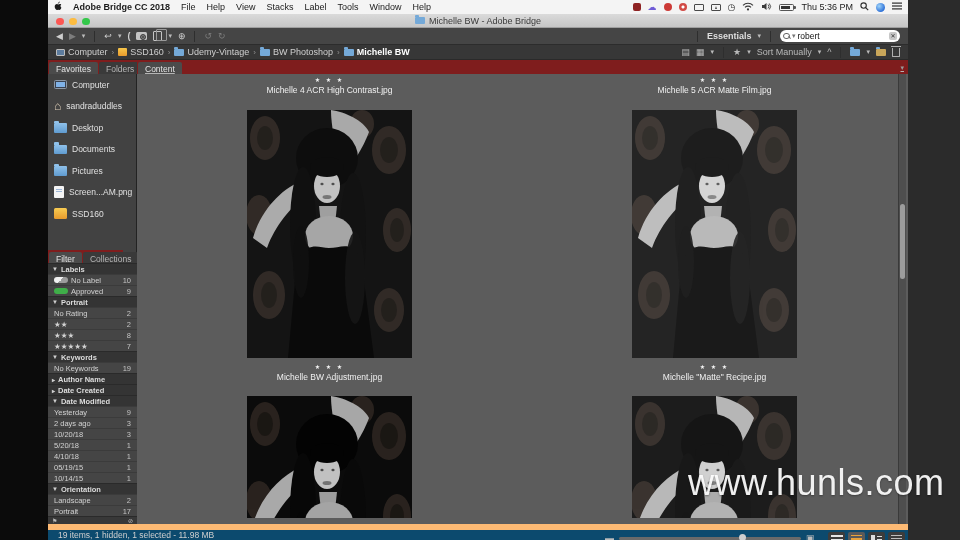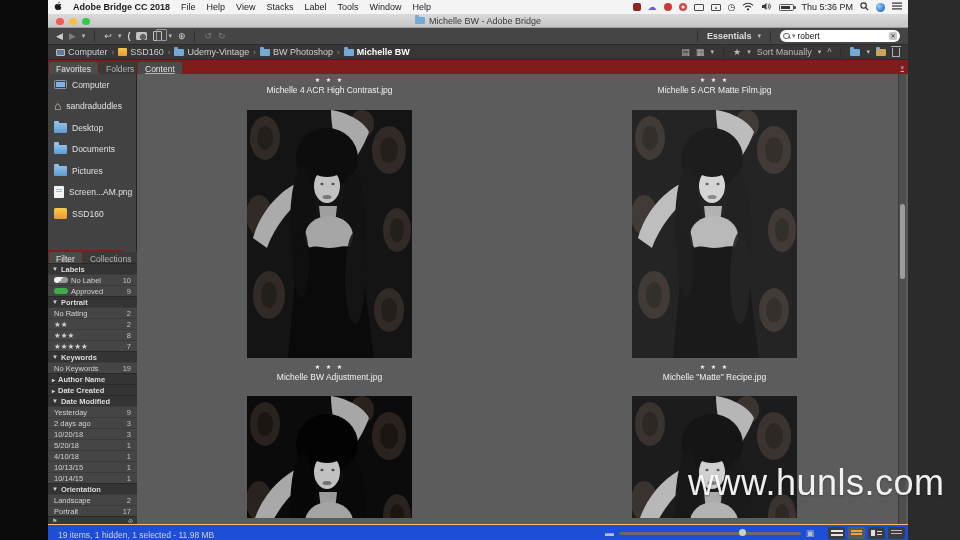--- a/index.html
+++ b/index.html
@@ -131,22 +131,22 @@
   .t-r2 { top:322px; height:122px; }
   .thumb.v2 { filter:brightness(1.16) contrast(0.88); }
   .thumb.v3 { filter:brightness(0.97) contrast(1.08); }
   .thumb.v4 { filter:brightness(1.1) contrast(0.94); }
   #cap-r1 { top:2px; }
   
   #vscroll { left:850px; top:60px; width:8px; height:450px; background:#4e4e4e; border-left:1px solid #3a3a3a;}
   #vscroll .thumbbar { position:absolute; left:1px; top:130px; width:5px; height:75px; background:#9c9c9c; border-radius:3px; }
 
   
-  #statusbar { left:0; top:510px; width:860px; height:16px; background:#1d4ed8;
-               border-top:1px solid #fdba74; display:flex; align-items:flex-end;
+  #statusbar { left:0; top:510px; width:860px; height:16px; background:#0c4a6e;
+               border-top:6px solid #fdba74; display:flex; align-items:flex-start;
                font-size:8.5px; color:#cfcfcf; padding:0 10px; }
   #thumb-slider { position:absolute; left:557px; top:0; height:16px; display:flex; align-items:center; gap:5px; }
   .sl-minus,.sl-plus { color:#bdbdbd; font-size:9px; }
   .sl-track { width:182px; height:3px; background:#6a6a6a; border-radius:2px; position:relative; }
   .sl-thumb { position:absolute; left:120px; top:-2.5px; width:7px; height:7px; border-radius:50%; background:#cfcfcf; }
   .viewbtns { position:absolute; left:780px; top:2px; display:flex; gap:3px; }
   .vbtn { width:17px; height:12px; border-radius:2px; background:#3c3c3c; position:relative; }
   .vbtn.active { background:#5a5a5a; }
   .vb-grid::after { content:""; position:absolute; inset:2.5px;
      background:repeating-linear-gradient(#e6e6e6 0 2px, transparent 2px 4px); }
@@ -427,21 +427,21 @@
         </div>
       <div class="frow">
         <span>5/20/18</span>
         <span class="cnt">1</span>
         </div>
       <div class="frow">
         <span>4/10/18</span>
         <span class="cnt">1</span>
         </div>
       <div class="frow">
-        <span>10/13/15</span>
+        <span>05/19/15</span>
         <span class="cnt">1</span>
         </div>
       <div class="frow">
         <span>10/14/15</span>
         <span class="cnt">1</span>
         </div>
 
       <div class="fsec">
         <span class="tri">▼</span>
         <span>Orientation</span>

